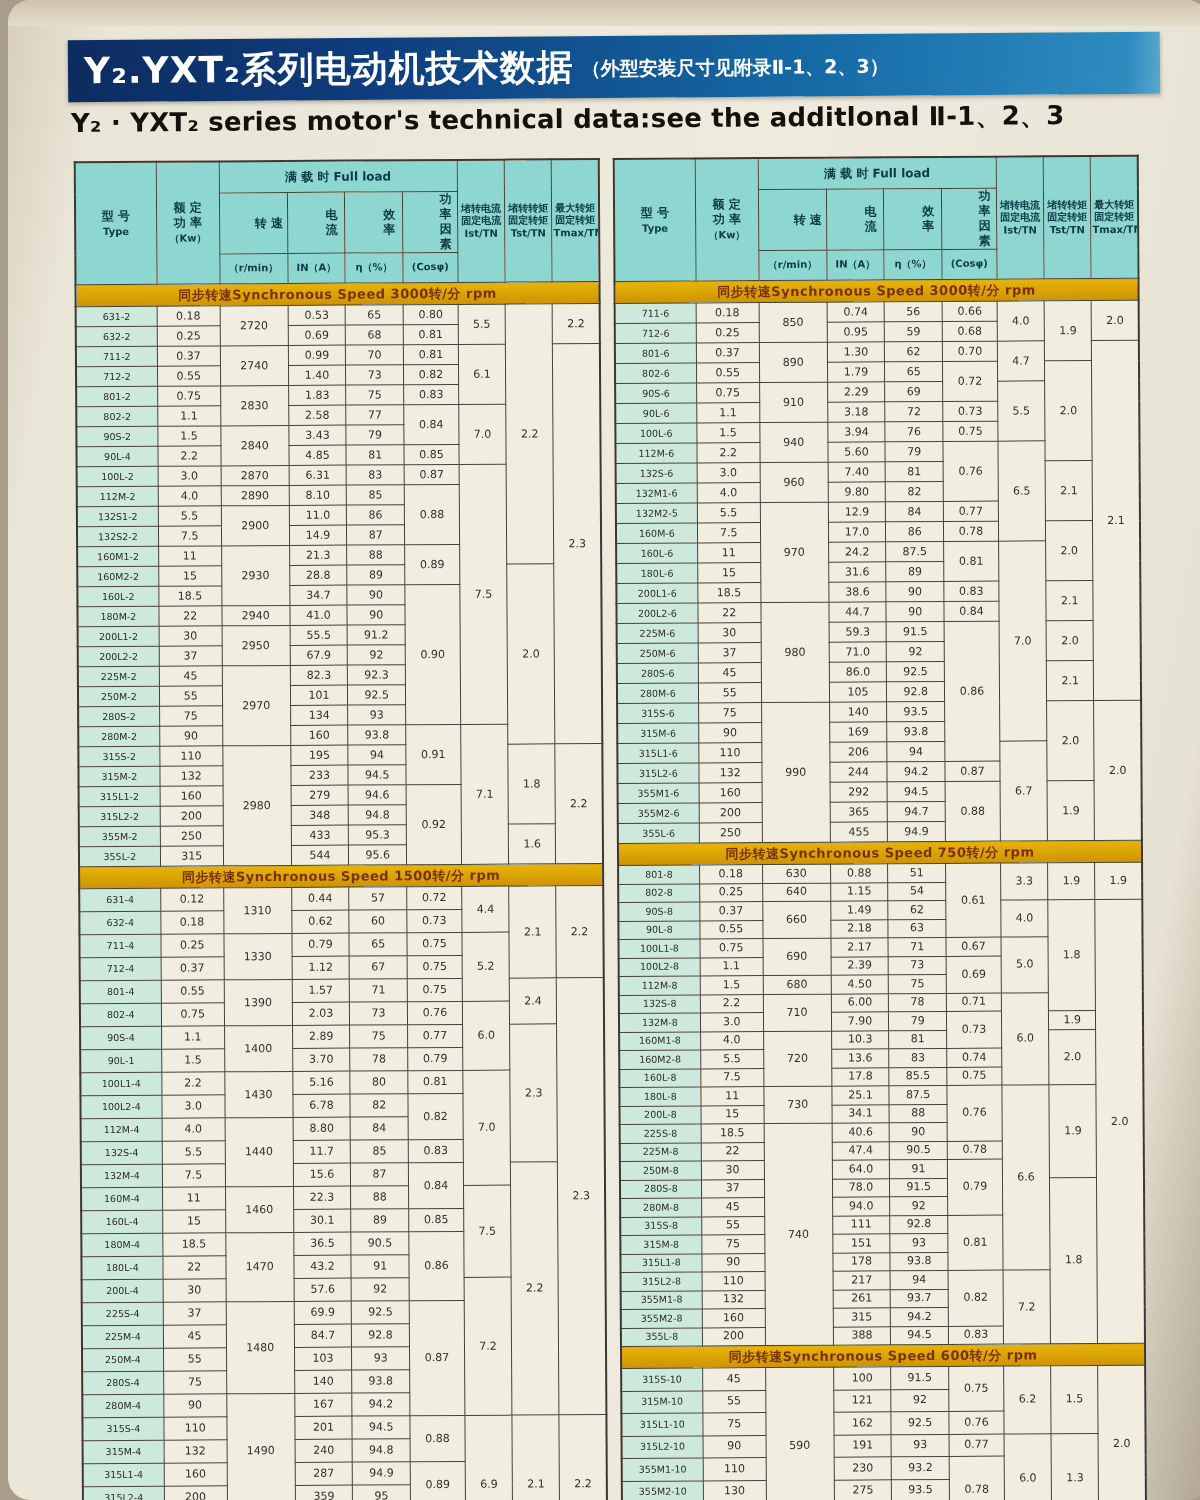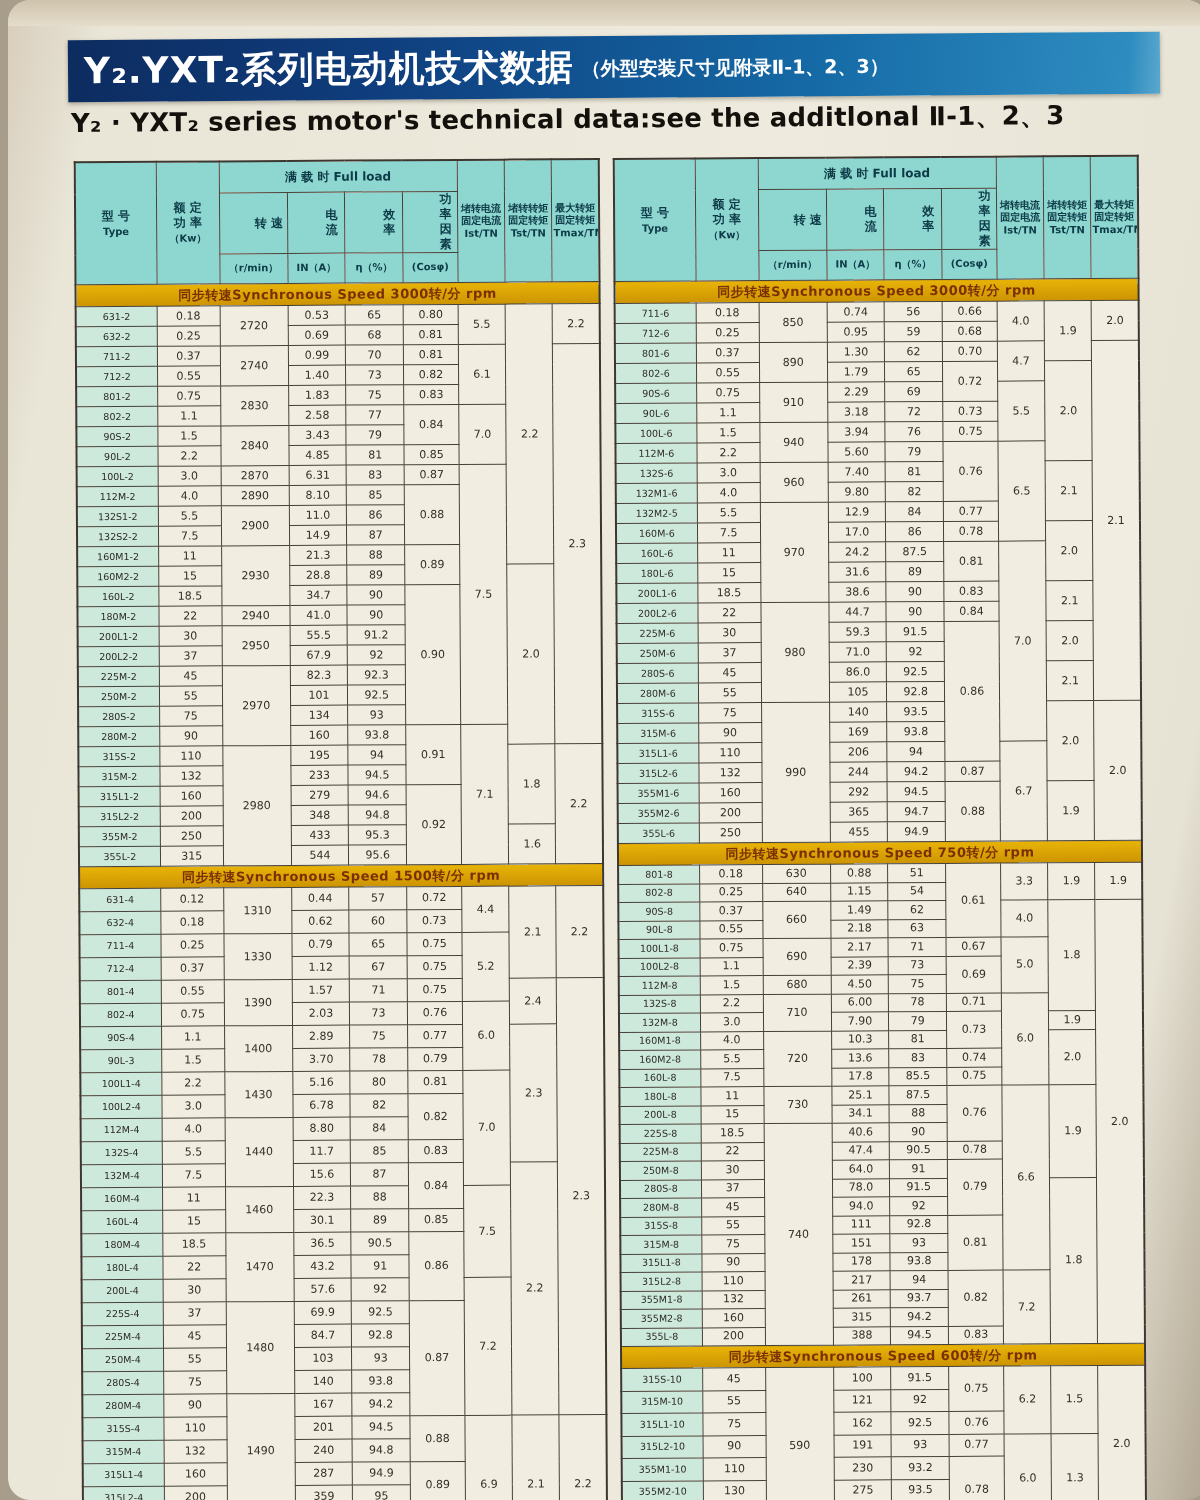--- a/index.html
+++ b/index.html
@@ -147,21 +147,21 @@
             <td class="c6" rowspan="3">7.0</td>
           </tr>
           <tr>
             <td class="c0">90S-2</td>
             <td class="c1">1.5</td>
             <td class="c2" rowspan="2">2840</td>
             <td class="c3">3.43</td>
             <td class="c4">79</td>
           </tr>
           <tr>
-            <td class="c0">90L-2</td>
+            <td class="c0">90L-4</td>
             <td class="c1">2.2</td>
             <td class="c3">4.85</td>
             <td class="c4">81</td>
             <td class="c5">0.85</td>
           </tr>
           <tr>
             <td class="c0">100L-2</td>
             <td class="c1">3.0</td>
             <td class="c2">2870</td>
             <td class="c3">6.31</td>
@@ -360,21 +360,21 @@
           <tr>
             <td class="c0">90S-4</td>
             <td class="c1">1.1</td>
             <td class="c2" rowspan="2">1400</td>
             <td class="c3">2.89</td>
             <td class="c4">75</td>
             <td class="c5">0.77</td>
             <td class="c7" rowspan="6">2.3</td>
           </tr>
           <tr>
-            <td class="c0">90L-3</td>
+            <td class="c0">90L-1</td>
             <td class="c1">1.5</td>
             <td class="c3">3.70</td>
             <td class="c4">78</td>
             <td class="c5">0.79</td>
           </tr>
           <tr>
             <td class="c0">100L1-4</td>
             <td class="c1">2.2</td>
             <td class="c2" rowspan="2">1430</td>
             <td class="c3">5.16</td>

